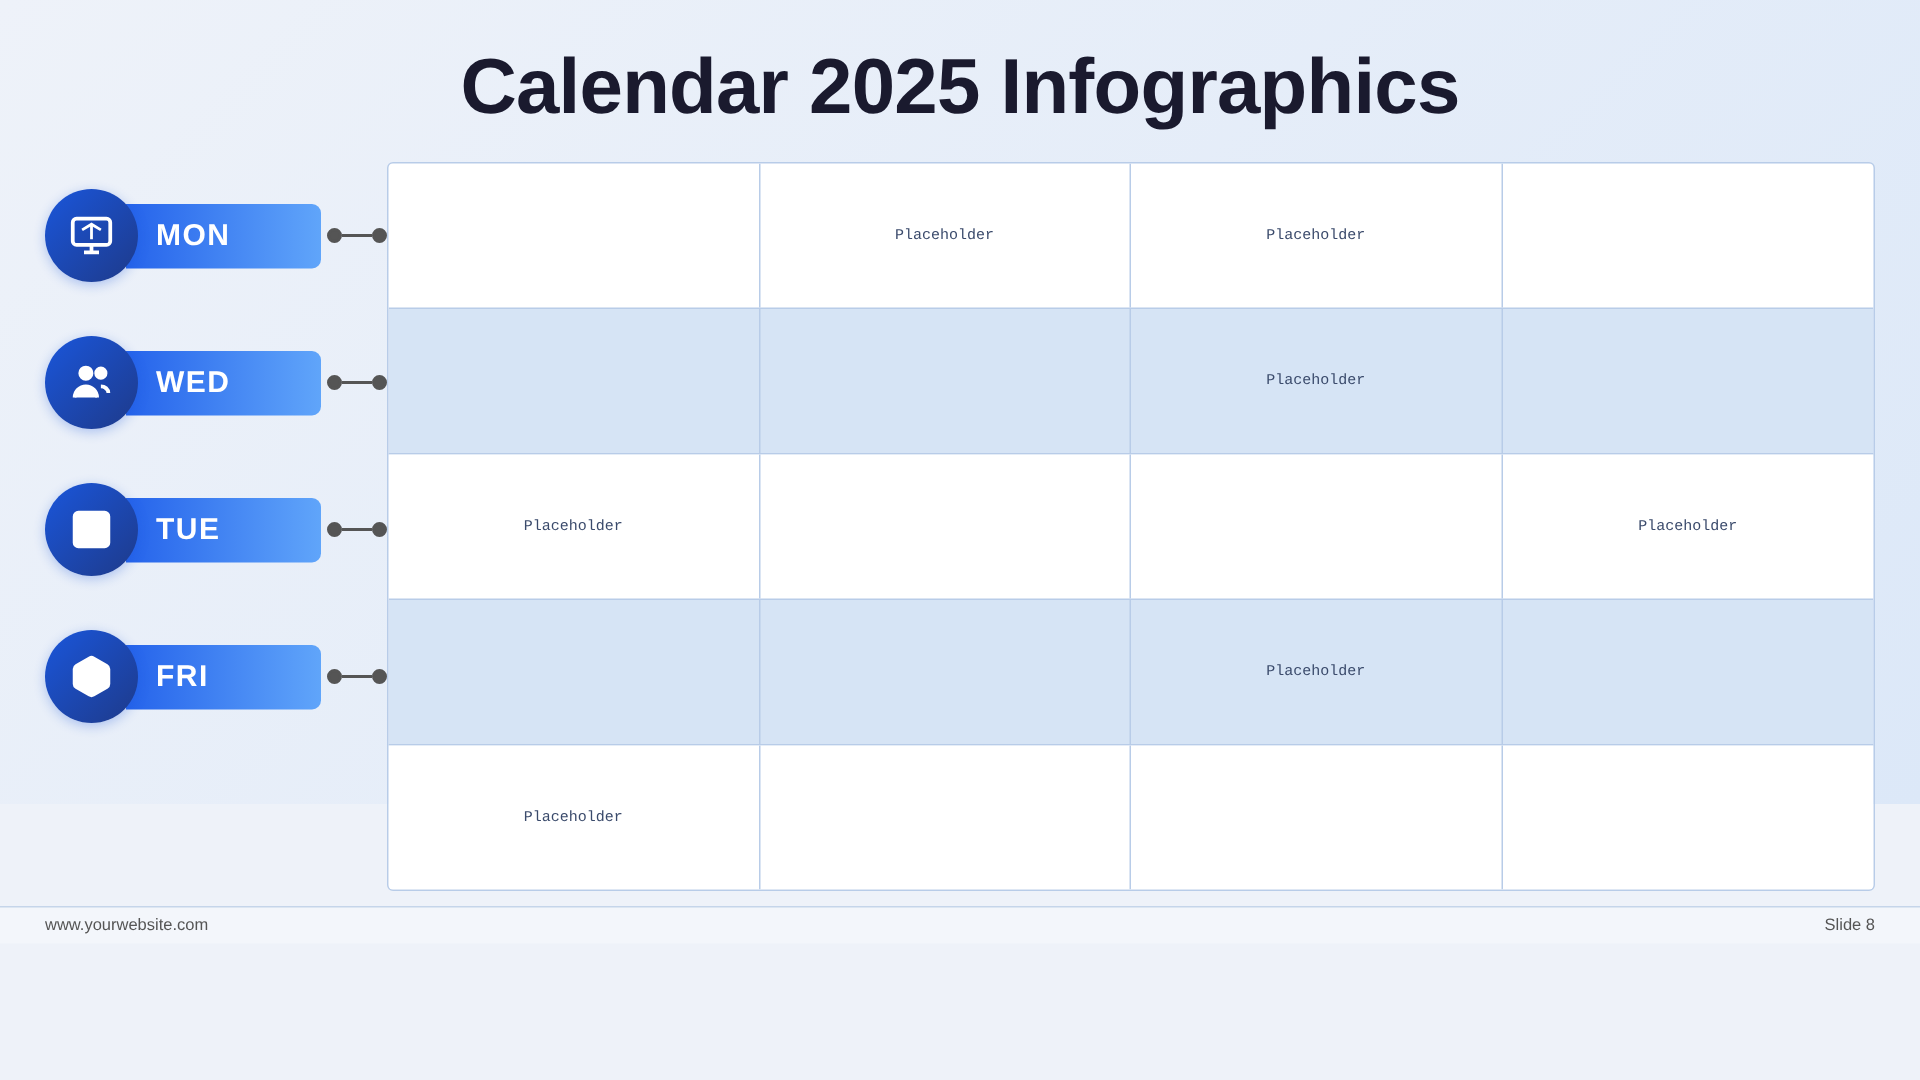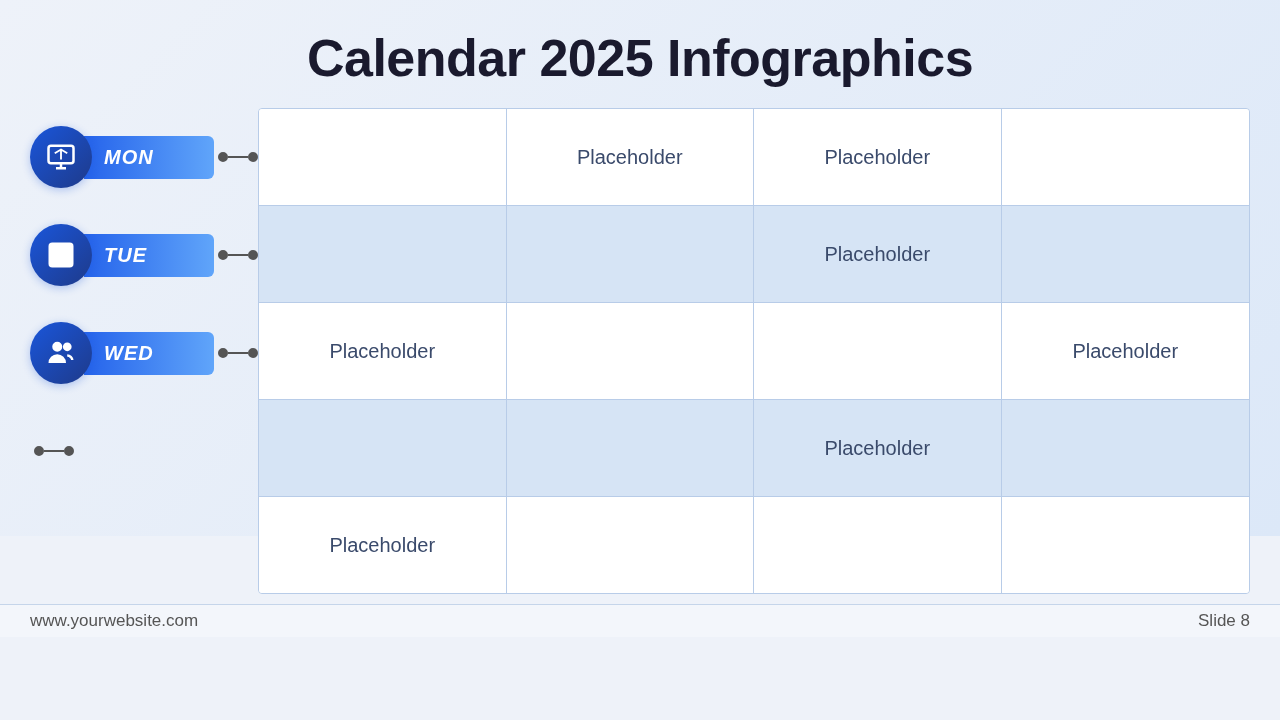--- a/index.html
+++ b/index.html
@@ -84,21 +84,20 @@
     .day-label {
       background: linear-gradient(90deg, #2563eb 0%, #60a5fa 100%);
       color: white;
       font-size: 20px;
       font-weight: 700;
       padding: 10px 24px 10px 20px;
       border-radius: 0 6px 6px 0;
       margin-left: -8px;
       min-width: 130px;
       letter-spacing: 1px;
-      font-style: italic;
     }
 
     .connector {
       display: flex;
       align-items: center;
       margin-left: 4px;
     }
 
     .dot-left {
       width: 10px;
@@ -151,34 +150,35 @@
     .grid-row:nth-child(even) {
       background: #d6e4f5;
     }
 
     .grid-cell {
       border-right: 1.5px solid #b8cce8;
       display: flex;
       align-items: center;
       justify-content: center;
       padding: 4px;
-      font-size: 20px;
+      font-size: 10px;
       color: #3a4a6b;
       min-height: 96px;
+      font-family: Liberation Mono, monospace;
     }
 
     .grid-cell:last-child {
       border-right: none;
     }
 
     .footer {
       display: flex;
       justify-content: space-between;
       padding: 6px 30px;
-      font-size: 17px;
+      font-size: 11px;
       color: #555;
       border-top: 1px solid #c5d5ea;
       background: rgba(255,255,255,0.3);
     }
   </style>
 </head>
 <body>
 
 <div class="slide">
 
@@ -207,63 +207,73 @@
           <div class="dot-left"></div>
           <div class="line"></div>
           <div class="dot-right"></div>
         </div>
       </div>
 
       <div class="day-row-wrapper">
         <div class="day-badge">
           <div class="day-icon">
             <svg viewBox="0 0 24 24" fill="none" stroke="white" stroke-width="2">
+                <circle cx="9" cy="7" r="3"></circle>
+                <circle cx="17" cy="7" r="2.5"></circle>
+                <path d="M3 20c0-3.3 2.7-6 6-6s6 2.7 6 6"></path>
+                <path d="M17 14c2.2 0 4 1.6 4 3.6"></path>
+              </svg>
+          </div>
+          <div class="day-label">WED</div>
+        </div>
+        <div class="connector">
+          <div class="dot-left"></div>
+          <div class="line"></div>
+          <div class="dot-right"></div>
+        </div>
+      </div>
+
+      <div class="day-row-wrapper">
+        <div class="day-badge">
+          <div class="day-icon">
+            <svg viewBox="0 0 24 24" fill="none" stroke="white" stroke-width="2">
                 <rect x="3" y="3" width="18" height="18" rx="2"></rect>
                 <line x1="3" y1="9" x2="21" y2="9"></line>
                 <line x1="3" y1="15" x2="21" y2="15"></line>
                 <line x1="9" y1="9" x2="9" y2="21"></line>
               </svg>
           </div>
           <div class="day-label">TUE</div>
         </div>
         <div class="connector">
           <div class="dot-left"></div>
           <div class="line"></div>
           <div class="dot-right"></div>
         </div>
       </div>
 
+
       <div class="day-row-wrapper">
         <div class="day-badge">
           <div class="day-icon">
             <svg viewBox="0 0 24 24" fill="none" stroke="white" stroke-width="2">
-                <circle cx="9" cy="7" r="3"></circle>
-                <circle cx="17" cy="7" r="2.5"></circle>
-                <path d="M3 20c0-3.3 2.7-6 6-6s6 2.7 6 6"></path>
-                <path d="M17 14c2.2 0 4 1.6 4 3.6"></path>
+                <path d="M21 16V8a2 2 0 0 0-1-1.73l-7-4a2 2 0 0 0-2 0l-7 4A2 2 0 0 0 3 8v8a2 2 0 0 0 1 1.73l7 4a2 2 0 0 0 2 0l7-4A2 2 0 0 0 21 16z"></path>
+                <polyline points="3.27 6.96 12 12.01 20.73 6.96"></polyline>
+                <line x1="12" y1="22.08" x2="12" y2="12"></line>
               </svg>
           </div>
-          <div class="day-label">WED</div>
+          <div class="day-label">FRI</div>
         </div>
         <div class="connector">
           <div class="dot-left"></div>
           <div class="line"></div>
           <div class="dot-right"></div>
         </div>
       </div>
 
-
-      <div class="day-row-wrapper">
-        <div class="connector">
-          <div class="dot-left"></div>
-          <div class="line"></div>
-          <div class="dot-right"></div>
-        </div>
-      </div>
-
     </div>
 
     <div class="grid-container">
 
       <div class="grid-row">
         <div class="grid-cell"></div>
         <div class="grid-cell">Placeholder</div>
         <div class="grid-cell">Placeholder</div>
         <div class="grid-cell"></div>
       </div>

